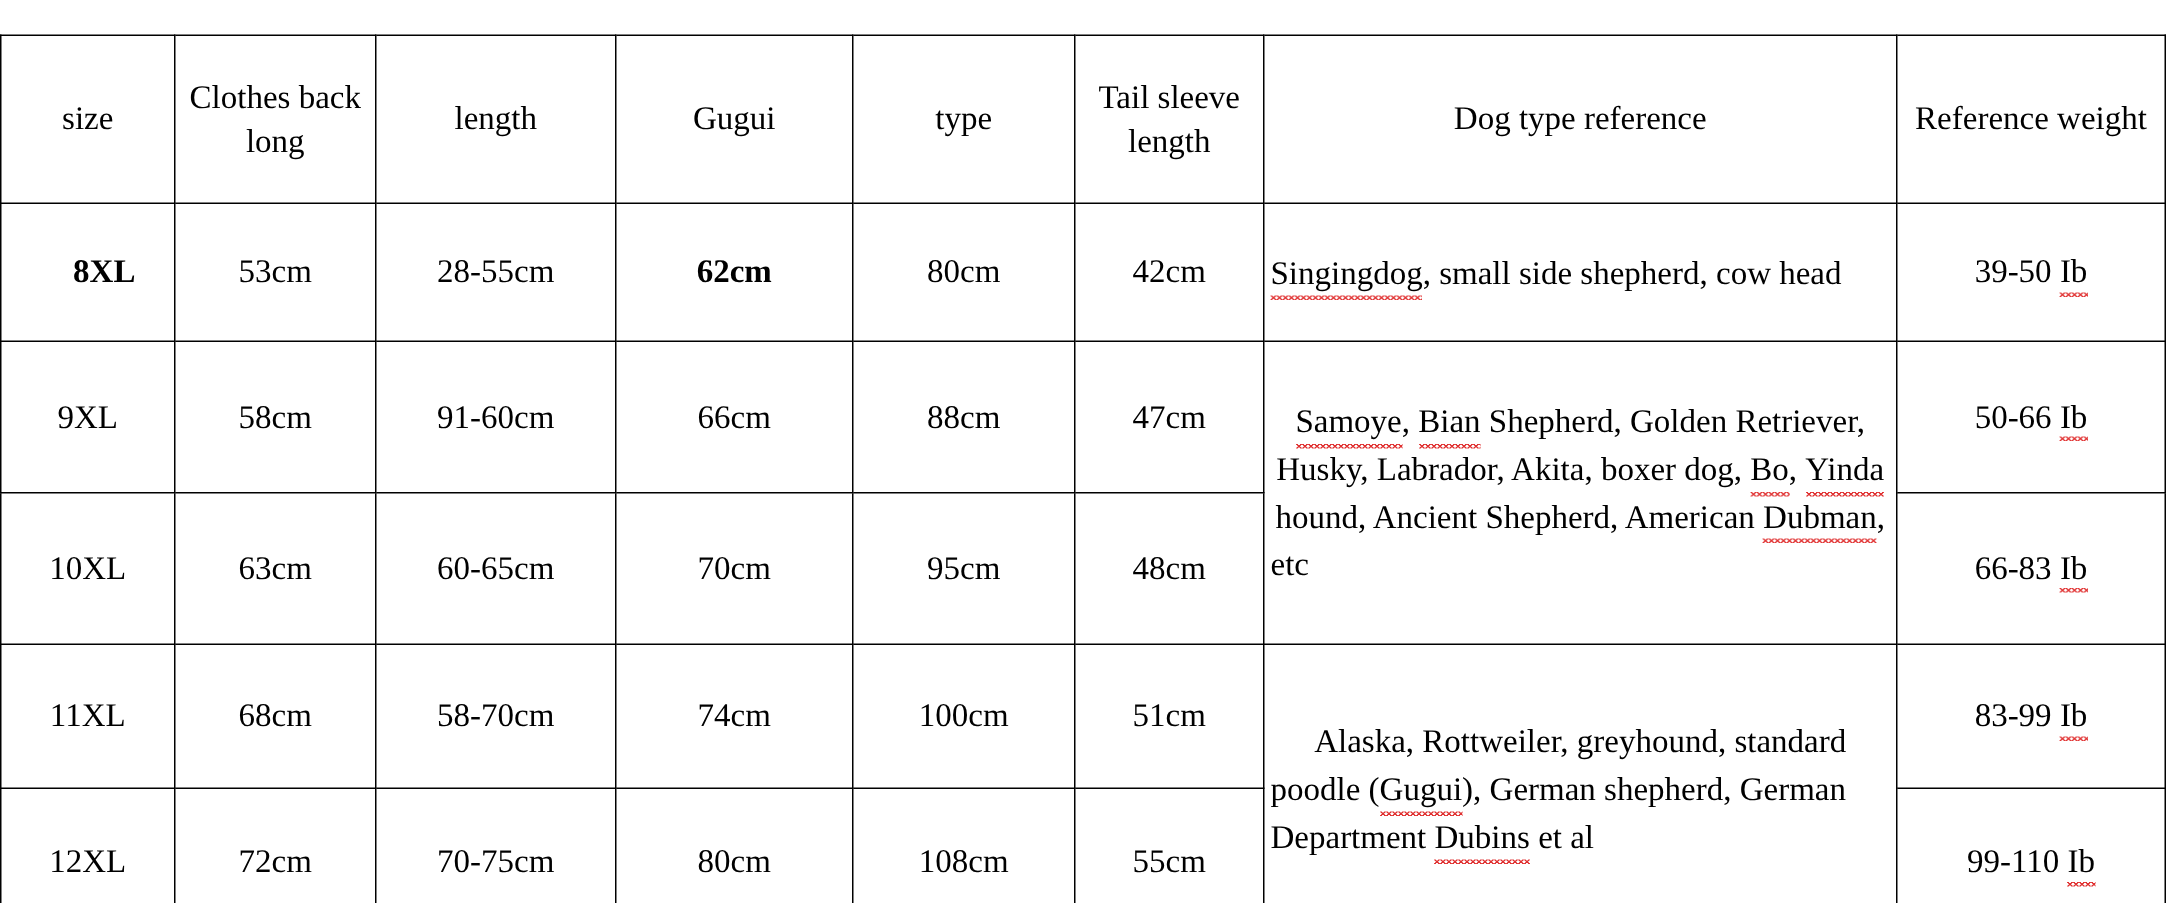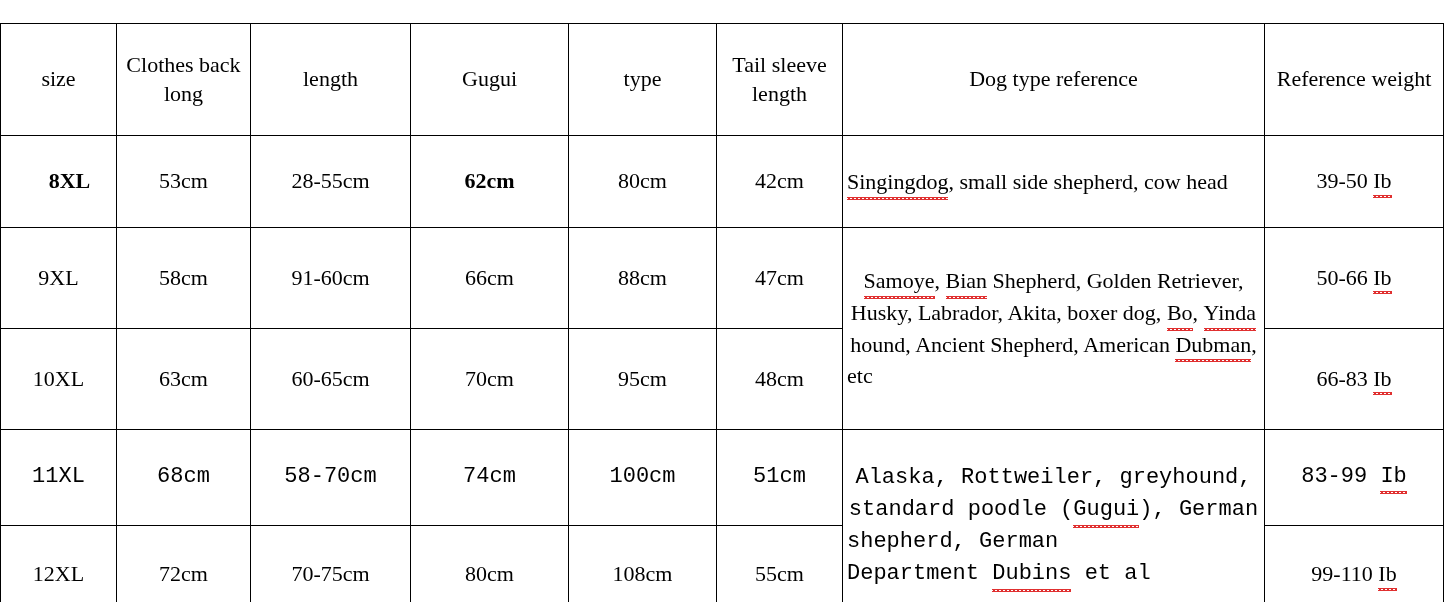--- a/index.html
+++ b/index.html
@@ -99,21 +99,21 @@
     height: 3px;
     background-image:
       linear-gradient(45deg, transparent 40%, #e03030 40%, #e03030 60%, transparent 60%),
       linear-gradient(-45deg, transparent 40%, #e03030 40%, #e03030 60%, transparent 60%);
     background-size: 4px 3px;
     background-repeat: repeat-x;
   }
   .row-8xl  { height: 84px; }
   .row-9xl  { height: 92px; }
   .row-10xl { height: 92px; }
-  .row-11xl { height: 88px; font-family: Liberation Mono, monospace; }
+  .row-11xl { height: 88px; }
   .row-12xl { height: 88px; }
   thead tr { height: 112px; }
 </style>
 </head>
 <body>
 
 <div class="sheet">
   <table class="size-table">
     <colgroup>
       <col class="c-size">

